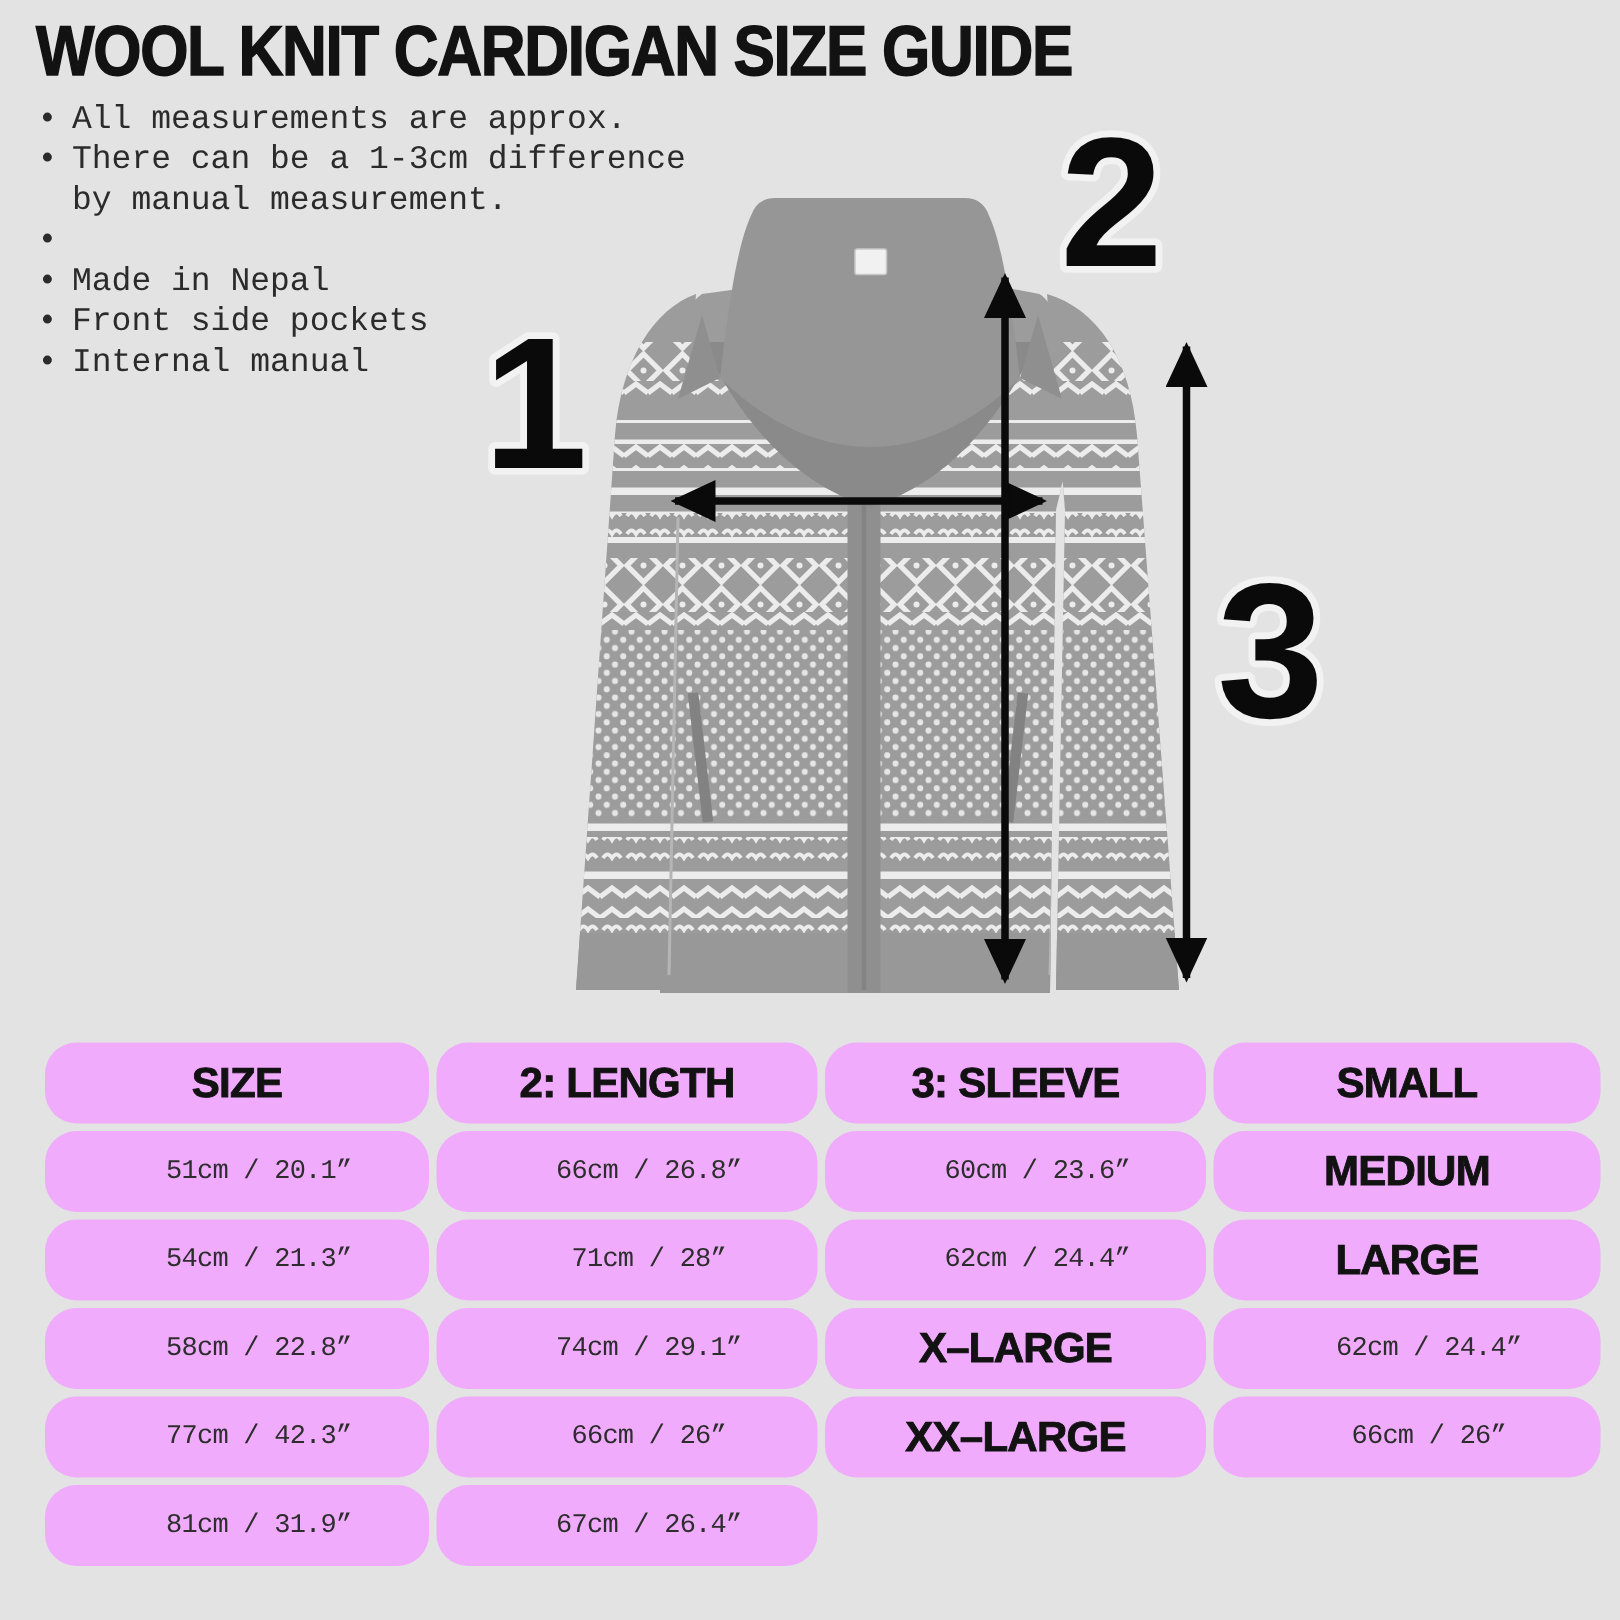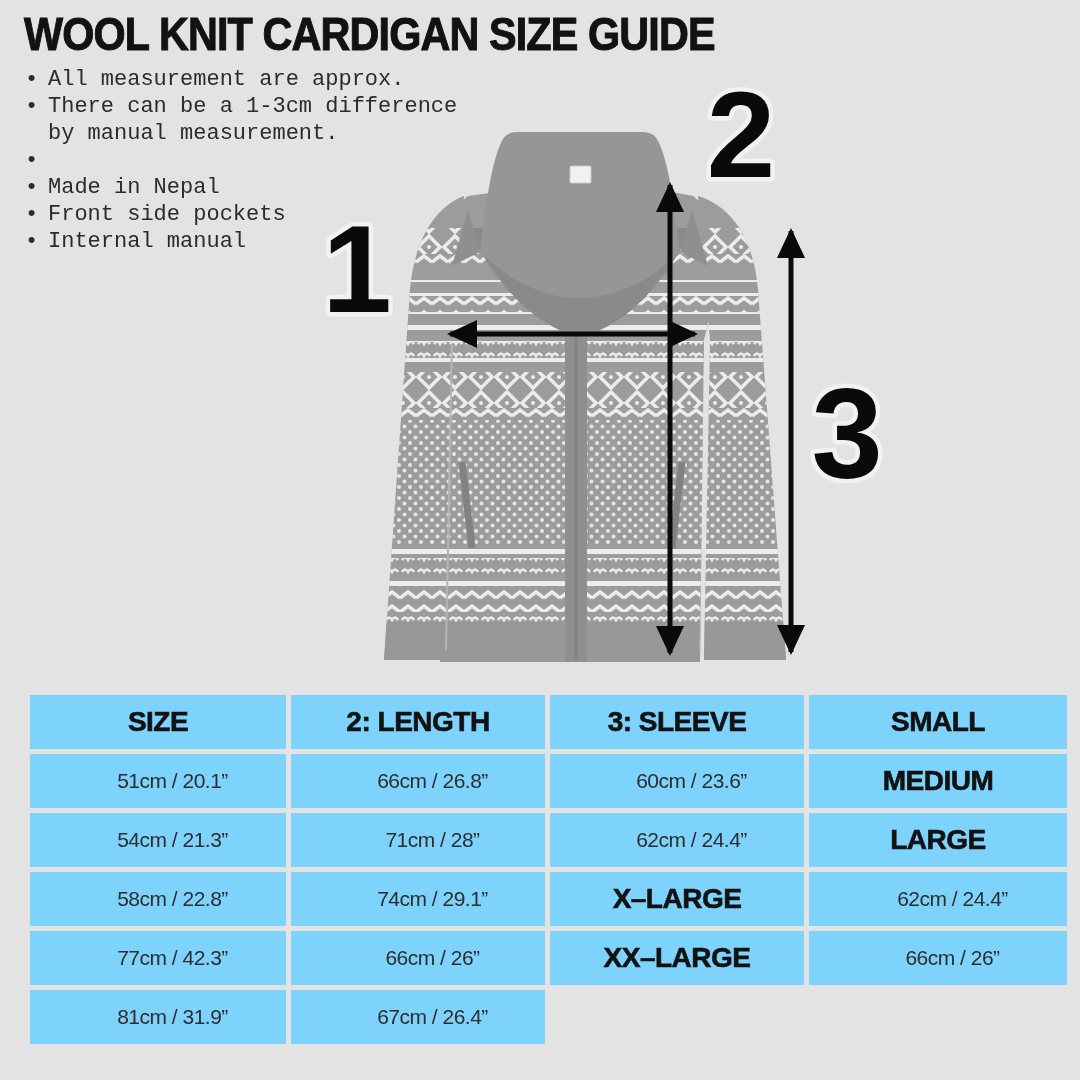--- a/index.html
+++ b/index.html
@@ -34,45 +34,46 @@
   }
   
   .size-table{
     position:absolute;left:30px;top:695px;width:1022px;
     display:grid;
     grid-template-columns:256px 254px 254px 258px;
     grid-auto-rows:54px;
     gap:5px;
   }
   .cell{
-    background:#7dd3fc;
+    background:#f0abfc;
     display:flex;align-items:center;justify-content:center;
     overflow:hidden;
+    border-radius:21px;
   }
   .cell.head,.cell.size{
     font-weight:700;font-size:28px;color:#121212;
     letter-spacing:-.5px;
     -webkit-text-stroke:.6px #121212;
   }
   .cell.val{
-    font-family:Liberation Sans, sans-serif;
-    font-size:21px;color:#2d2d2d;letter-spacing:-.5px;padding-left:29px;
+    font-family:Liberation Mono, monospace;
+    font-size:18px;color:#2d2d2d;letter-spacing:-.5px;padding-left:29px;
   }
 </style>
 </head>
 <body>
 
 <div class="canvas">
 
   <div class="title">WOOL KNIT CARDIGAN SIZE GUIDE</div>
 
   <div class="notes">
     <div class="note">
       <span class="bullet">•</span>
-      <span class="txt">All measurement are approx.</span>
+      <span class="txt">All measurements are approx.</span>
     </div>
     <div class="note">
       <span class="bullet">•</span>
       <span class="txt">There can be a 1-3cm difference
 by manual measurement.</span>
     </div>
     <div class="note">
       <span class="bullet">•</span>
     </div>
     <div class="note">

